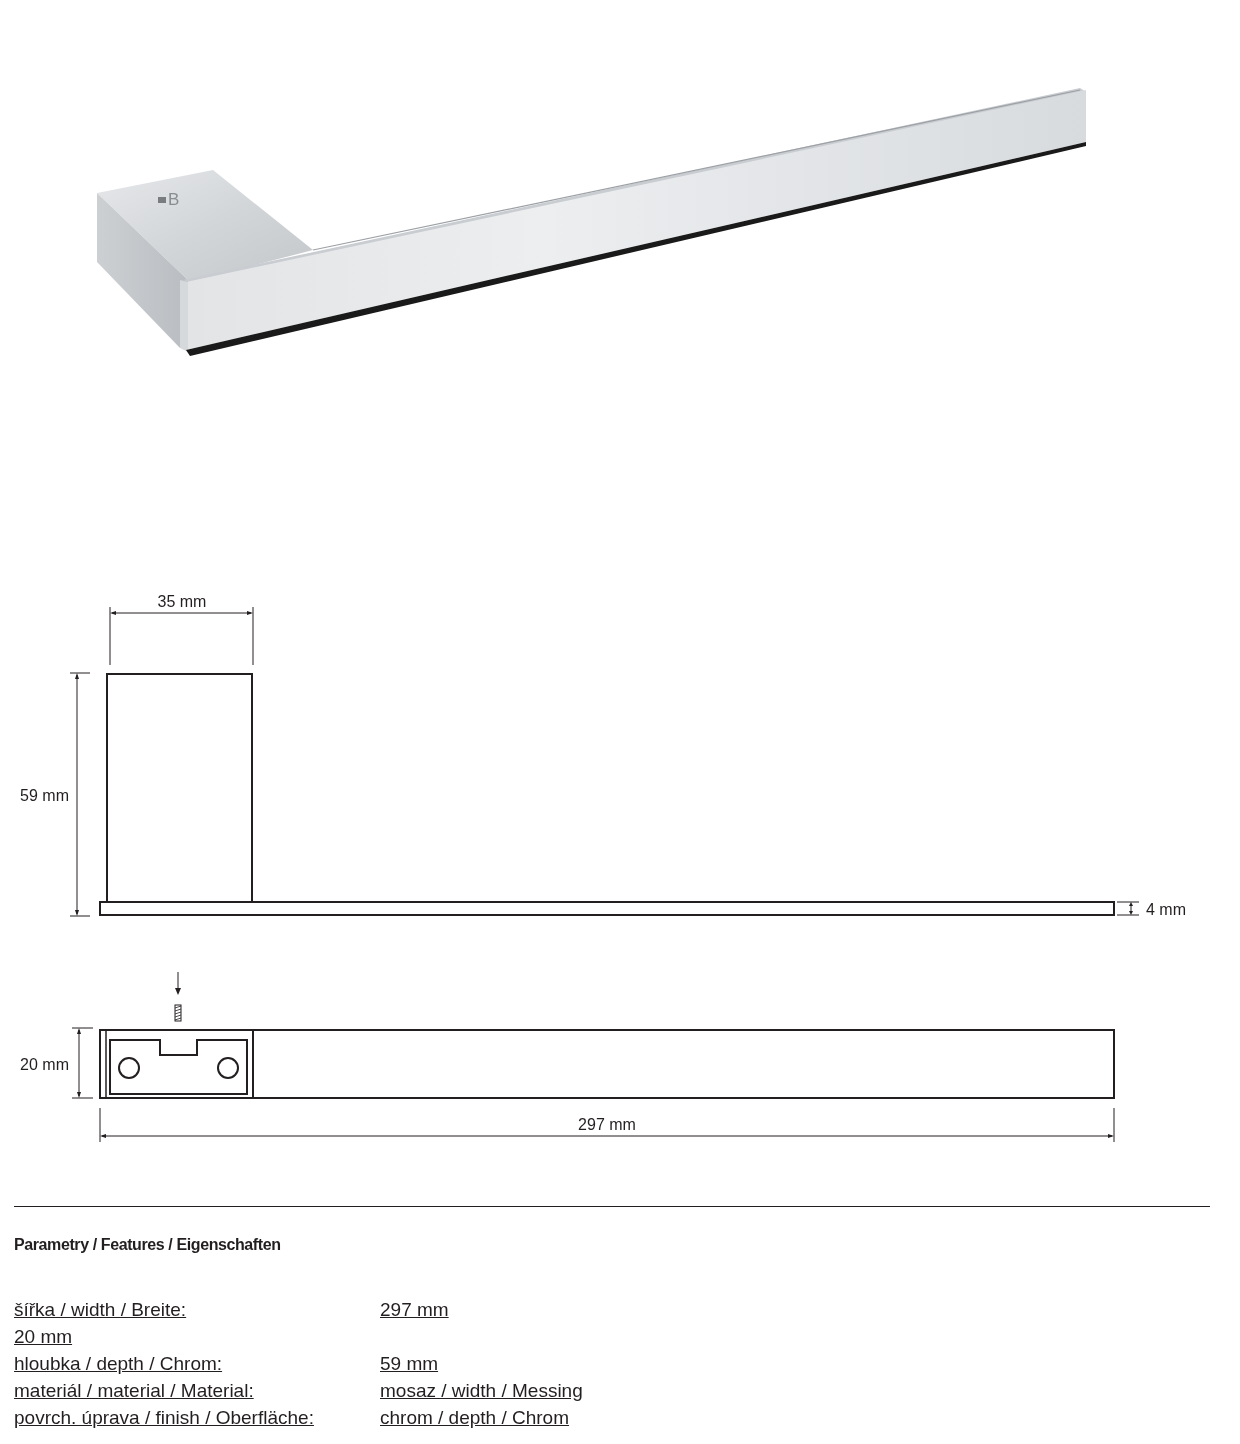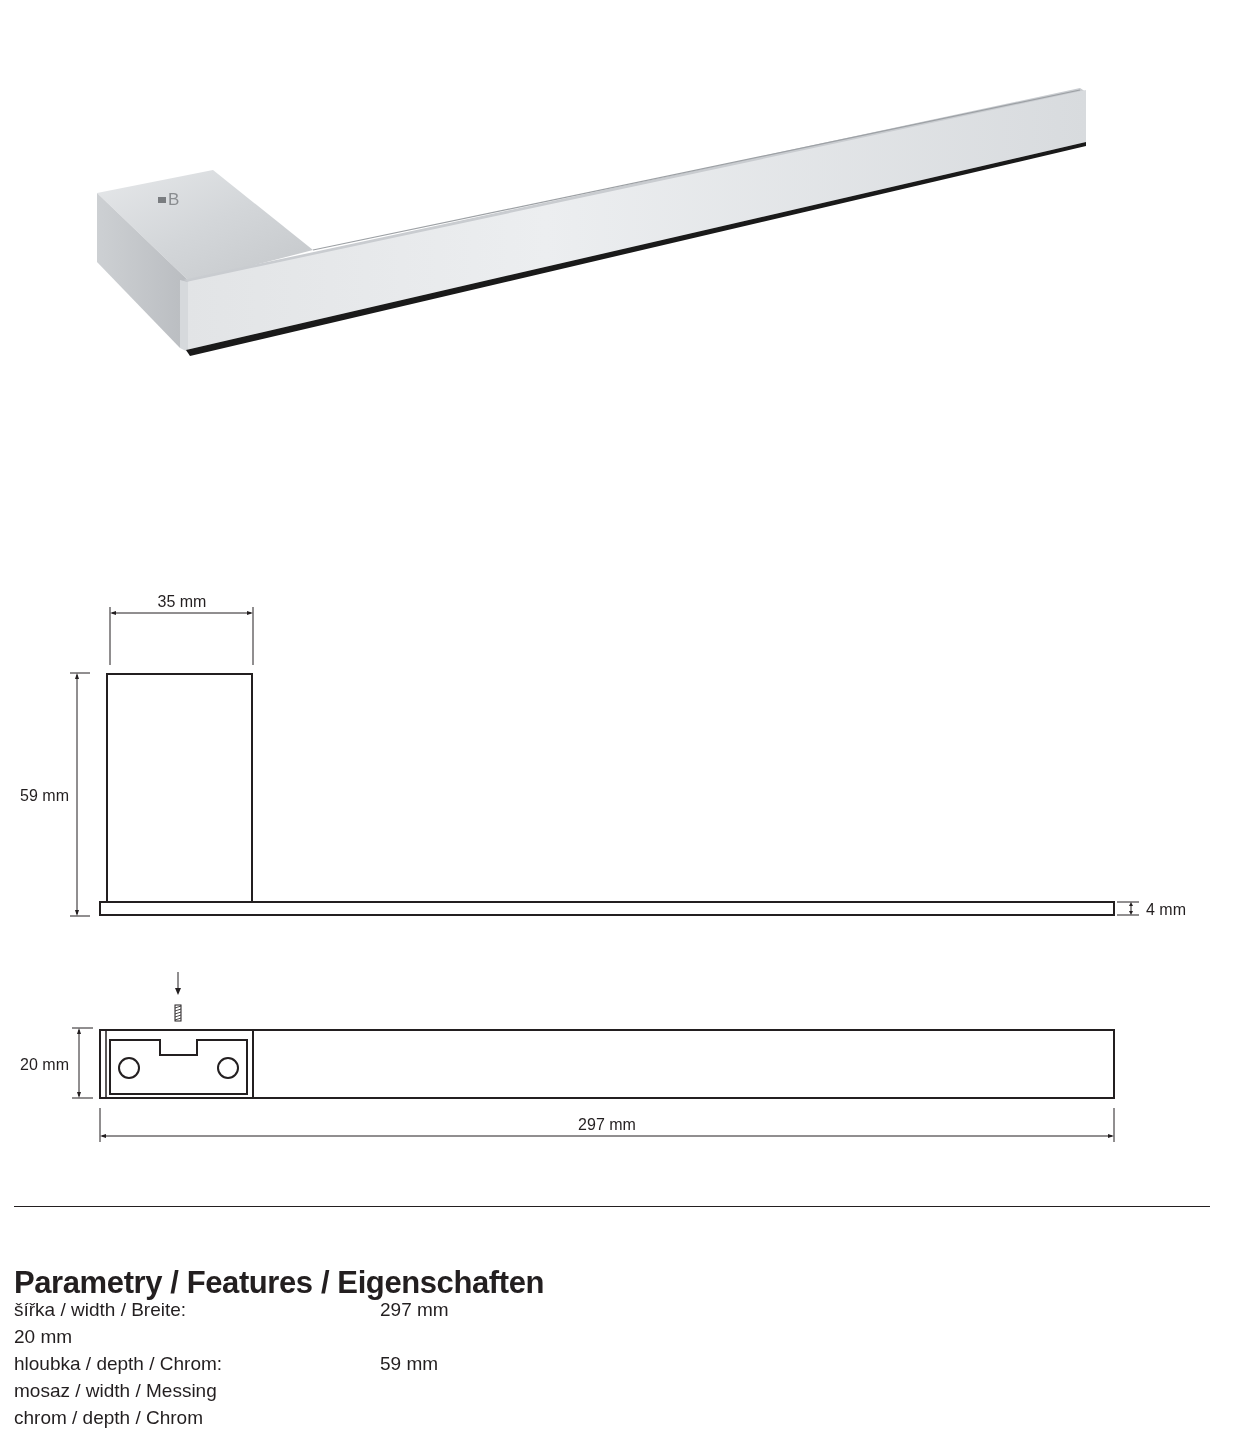--- a/index.html
+++ b/index.html
@@ -1,22 +1,22 @@
 <!DOCTYPE html>
 <html><head>
 <meta charset="utf-8">
 <style>
   html, body { margin: 0; padding: 0; background: #ffffff; }
   body { width: 1240px; height: 1444px; position: relative; overflow: hidden; font-family: "Liberation Sans", "DejaVu Sans", sans-serif; color: #231f20; }
   .abs { position: absolute; }
   svg text { font-family: "Liberation Sans", "DejaVu Sans", sans-serif; fill: #231f20; }
   .divider { position: absolute; left: 14px; top: 1206px; width: 1196px; height: 0; border-top: 1.5px solid #231f20; }
-  .section-title { position: absolute; left: 14px; top: 1236px; font-size: 31px; font-weight: bold; letter-spacing: -0.4px; color: #231f20; margin-top: 29px; }
+  .section-title { position: absolute; left: 14px; top: 1236px; font-size: 16px; font-weight: bold; letter-spacing: -0.4px; color: #231f20; }
   .spec-table { position: absolute; left: 14px; top: 1296px; }
-  .spec-row { display: flex; height: 27px; line-height: 27px; font-size: 19px; color: #231f20; }
+  .spec-row { display: flex; height: 27px; line-height: 27px; font-size: 19px; color: #231f20; text-decoration: underline; }
   .spec-label { width: 366px; }
   .spec-value { }
 </style>
 </head>
 <body>
 
 <svg class="abs" style="left:0;top:0" width="1240" height="400" viewBox="0 0 1240 400">
   <defs>
     <linearGradient id="topface" x1="0" y1="0" x2="1" y2="1">
       <stop offset="0" stop-color="#e6e8ea"></stop>
@@ -139,18 +139,20 @@
     <div class="spec-value">297 mm</div>
   </div>
   <div class="spec-row">
     <div class="spec-value">20 mm</div>
   </div>
   <div class="spec-row">
     <div class="spec-label">hloubka / depth / Chrom:</div>
     <div class="spec-value">59 mm</div>
   </div>
   <div class="spec-row">
+    <div class="spec-label">materiál / material / Material:</div>
     <div class="spec-value">mosaz / width / Messing</div>
   </div>
   <div class="spec-row">
+    <div class="spec-label">povrch. úprava / finish / Oberfläche:</div>
     <div class="spec-value">chrom / depth / Chrom</div>
   </div>
 </div>
 
 </body></html>

